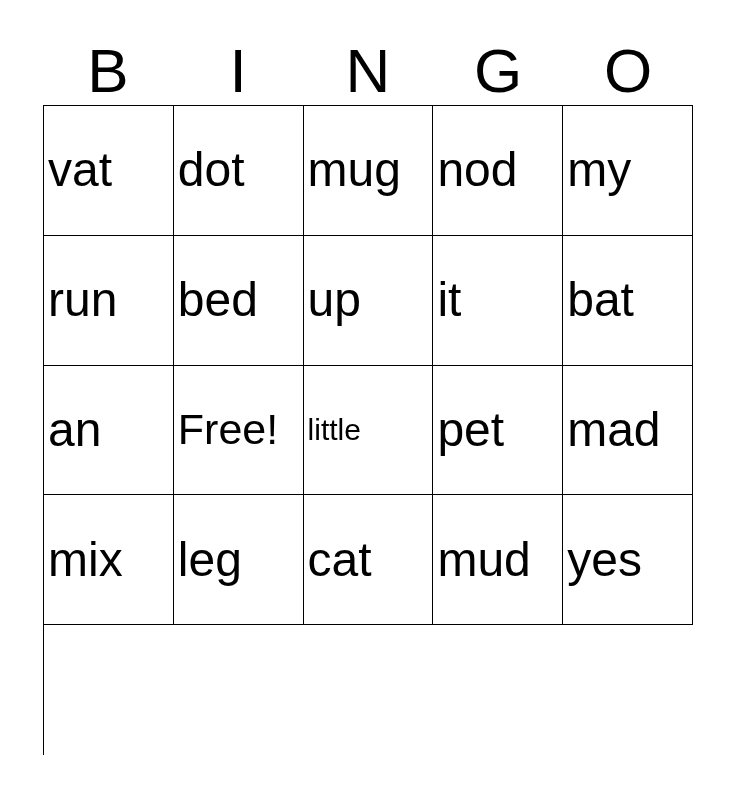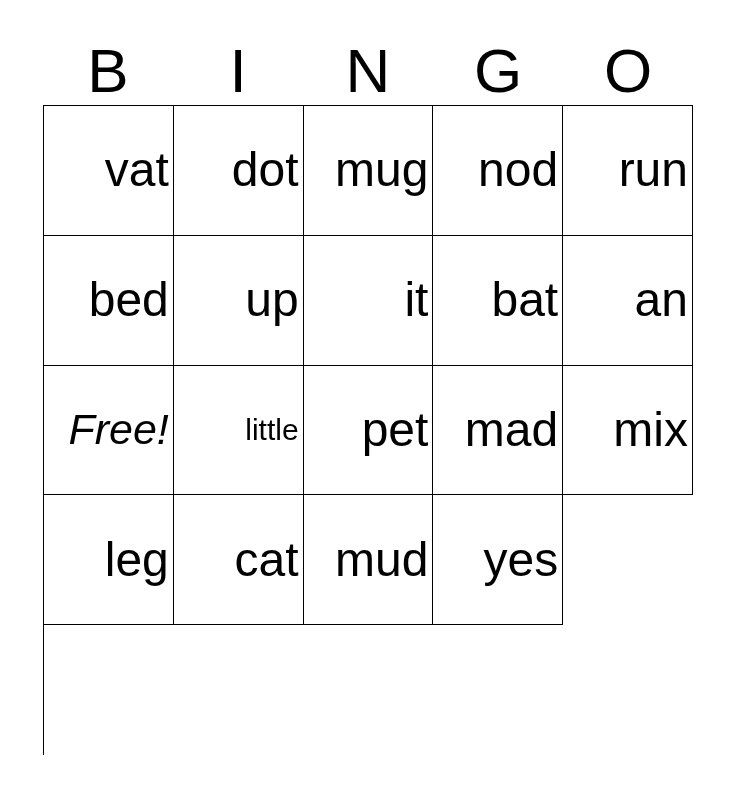--- a/index.html
+++ b/index.html
@@ -58,36 +58,36 @@
     grid-template-columns: repeat(5, 1fr);
     grid-template-rows: repeat(5, 1fr);
     background: #ffffff;
   }
   .cell {
     box-sizing: border-box;
     border-right: 1px solid #000000;
     border-bottom: 1px solid #000000;
     display: flex;
     align-items: center;
-    justify-content: flex-end;
+    justify-content: flex-start;
     overflow: hidden;
     background: #ffffff;
   }
   .cell-text {
     display: block;
     font-size: 48px;
     line-height: 1.05;
     font-weight: 400;
     color: #000000;
     text-align: center;
     white-space: nowrap;
     padding: 0 4px;
     user-select: none;
   }
-  .cell-text.len-5 { font-size: 43px; font-style: italic; }
+  .cell-text.len-5 { font-size: 43px; }
   .cell-text.len-6 { font-size: 30px; }
 </style>
 </head>
 <body>
 
 <div id="card">
 
   <div id="header-row">
     <div class="header-letter">B</div>
     <div class="header-letter">I</div>
@@ -104,20 +104,23 @@
     <div class="cell">
         <span class="cell-text">dot</span>
       </div>
     <div class="cell">
         <span class="cell-text">mug</span>
       </div>
     <div class="cell">
         <span class="cell-text">nod</span>
       </div>
 
+    <div class="cell">
+        <span class="cell-text">my</span>
+      </div>
     <div class="cell">
         <span class="cell-text">run</span>
       </div>
     <div class="cell">
         <span class="cell-text">bed</span>
       </div>
     <div class="cell">
         <span class="cell-text">up</span>
       </div>
     <div class="cell">

